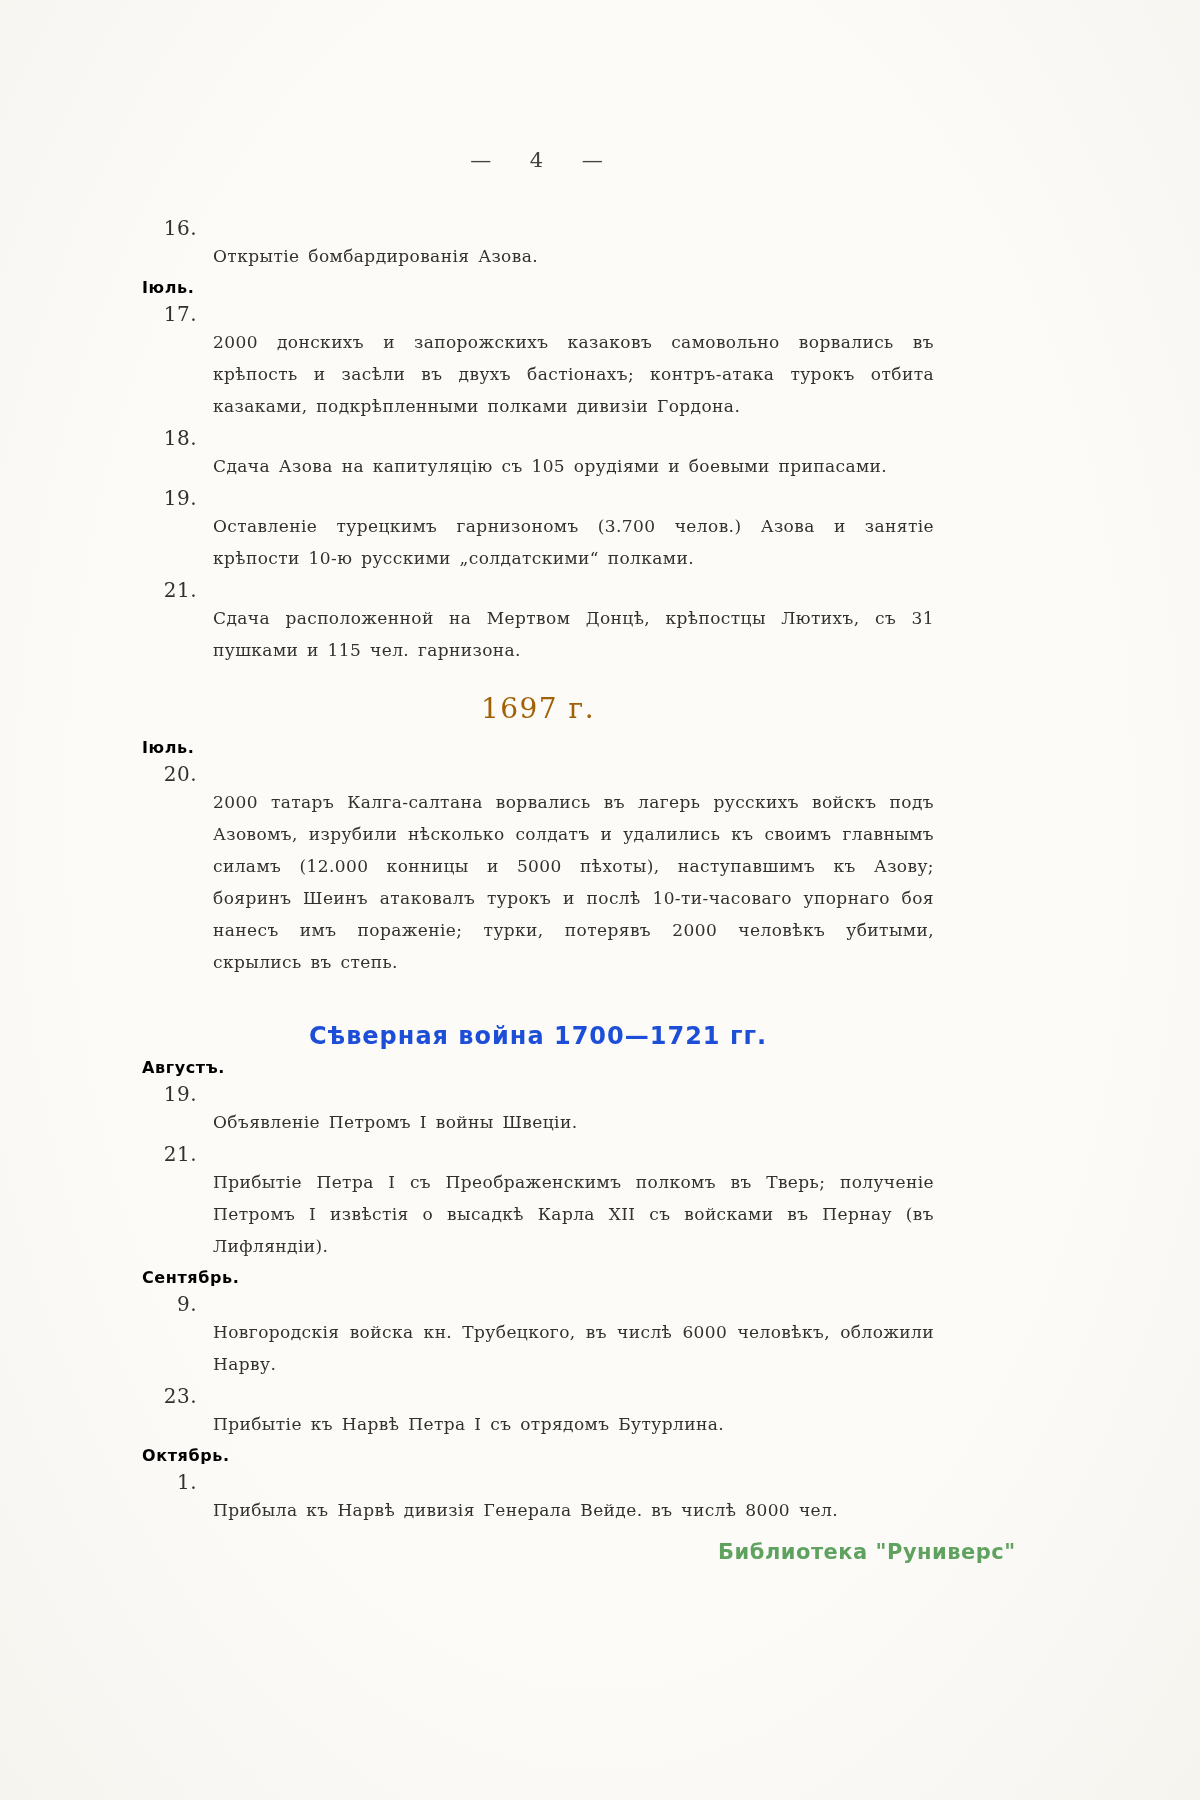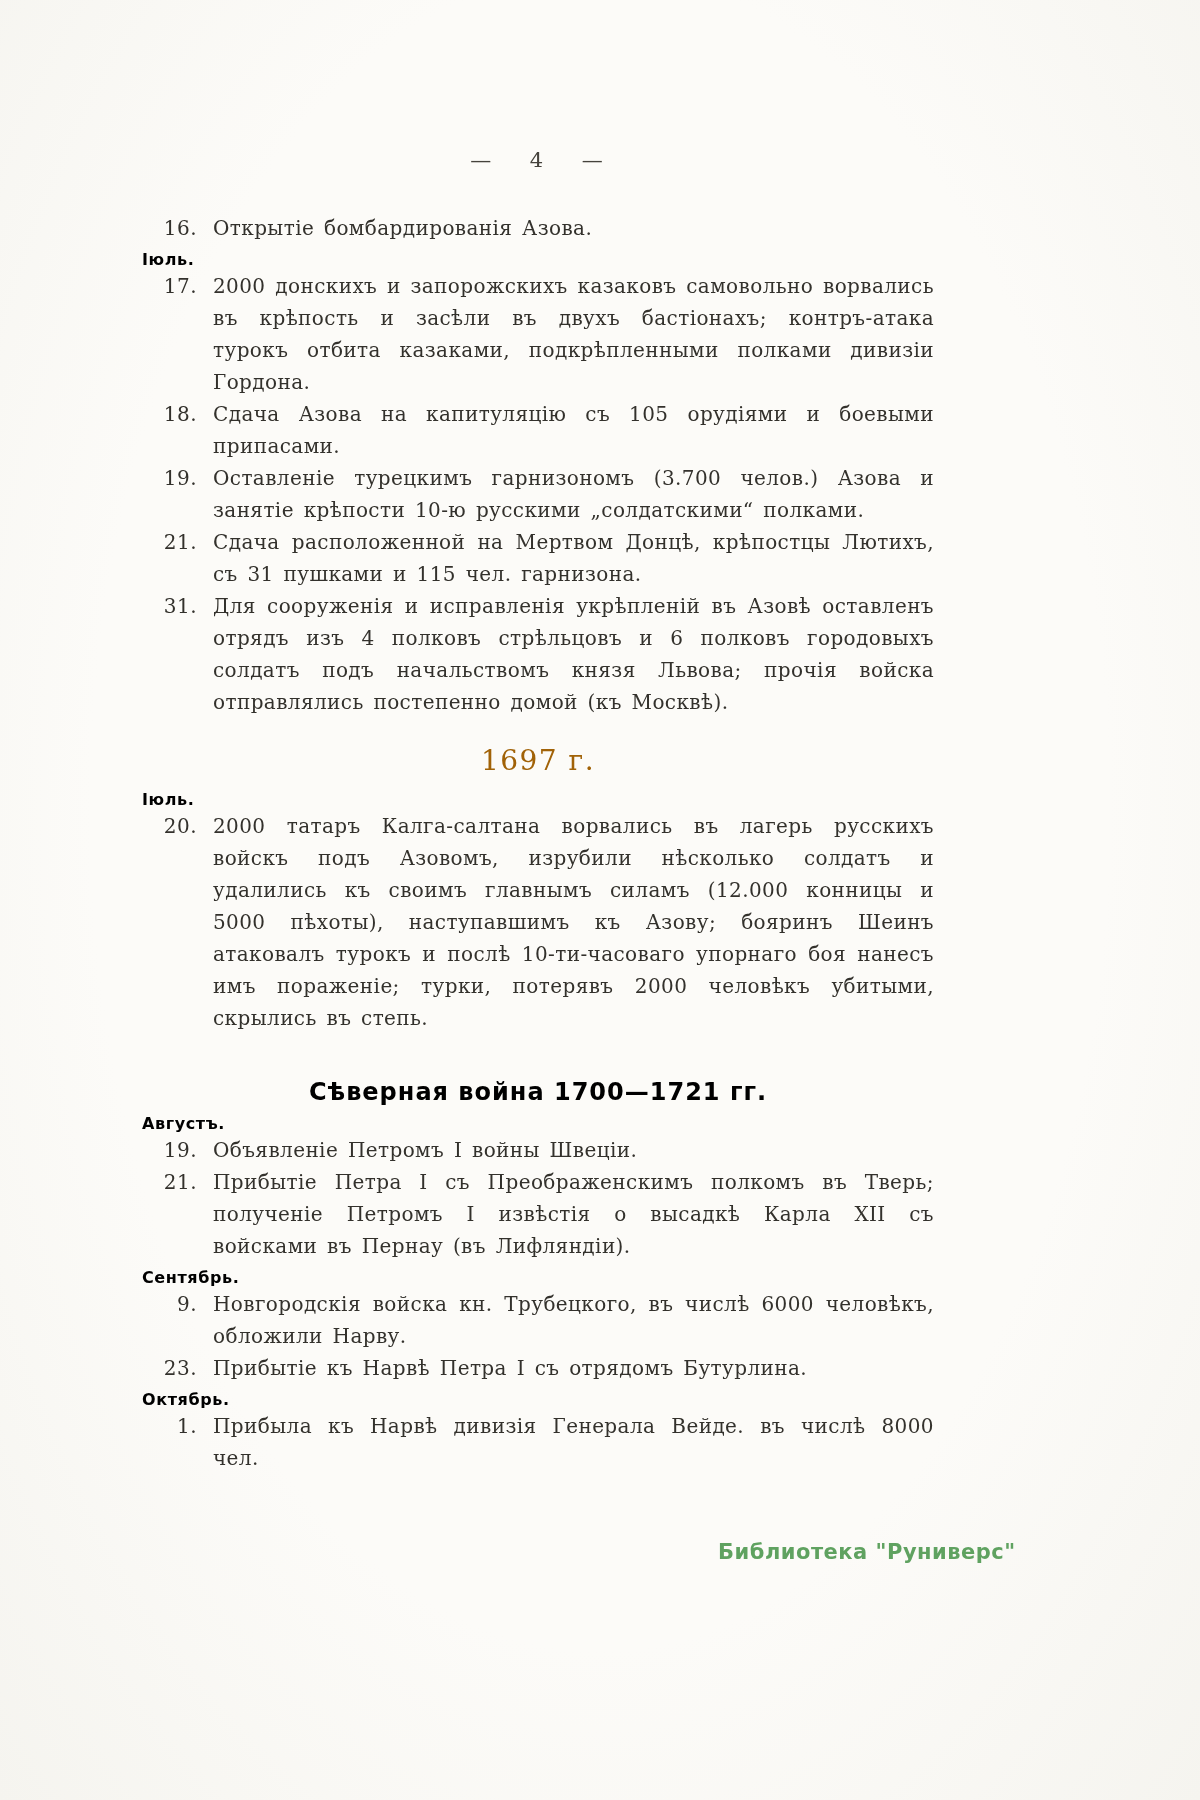--- a/index.html
+++ b/index.html
@@ -35,25 +35,26 @@
     flex: 0 0 55px;
     width: 55px;
     text-align: right;
     font-size: 20px;
     line-height: 32px;
     letter-spacing: 0.5px;
   }
   .entry .text {
     flex: 1;
     margin-left: 16px;
-    font-size: 20px;
+    font-size: 17px;
     line-height: 32px;
     text-align: justify;
     word-spacing: 3px;
     letter-spacing: 0.4px;
+    margin-top: 28px;
   }
   .month {
     font-family: "DejaVu Sans", sans-serif;
     font-weight: bold;
     font-size: 16px;
     line-height: 20px;
     letter-spacing: 0.6px;
     margin-top: 6px;
     color: #000000;
   }
@@ -68,21 +69,21 @@
   }
   .war-heading {
     text-align: center;
     font-family: "DejaVu Sans", sans-serif;
     font-weight: bold;
     font-size: 24px;
     line-height: 32px;
     letter-spacing: 1px;
     margin-top: 42px;
     margin-bottom: 4px;
-    color: #000000;
+    color: #1d4ed8;
   }
   .watermark {
     position: absolute;
     left: 718px;
     top: 1540px;
     font-family: "DejaVu Sans", sans-serif;
     font-weight: bold;
     font-size: 21px;
     letter-spacing: 0.5px;
     color: #4f9950;
@@ -118,24 +119,20 @@
   <div class="entry">
     <span class="num">19.</span>
     <span class="text">Оставленіе турецкимъ гарнизономъ (3.700 челов.) Азова и занятіе крѣпости 10-ю русскими „солдатскими“ полками.</span>
   </div>
 
   <div class="entry">
     <span class="num">21.</span>
     <span class="text">Сдача расположенной на Мертвом Донцѣ, крѣпостцы Лютихъ, съ 31 пушками и 115 чел. гарнизона.</span>
   </div>
 
-  <div class="entry">
-    <span class="num">31.</span>
-    <span class="text">Для сооруженія и исправленія укрѣпленій въ Азовѣ оставленъ отрядъ изъ 4 полковъ стрѣльцовъ и 6 полковъ городовыхъ солдатъ подъ начальствомъ князя Львова; прочія войска отправлялись постепенно домой (къ Москвѣ).</span>
-  </div>
 
   <div class="year-heading">1697 г.</div>
 
   <div class="month">Іюль.</div>
 
   <div class="entry">
     <span class="num">20.</span>
     <span class="text">2000 татаръ Калга-салтана ворвались въ лагерь русскихъ войскъ подъ Азовомъ, изрубили нѣсколько солдатъ и удалились къ своимъ главнымъ силамъ (12.000 конницы и 5000 пѣхоты), наступавшимъ къ Азову; бояринъ Шеинъ атаковалъ турокъ и послѣ 10-ти-часоваго упорнаго боя нанесъ имъ пораженіе; турки, потерявъ 2000 человѣкъ убитыми, скрылись въ степь.</span>
   </div>
 

